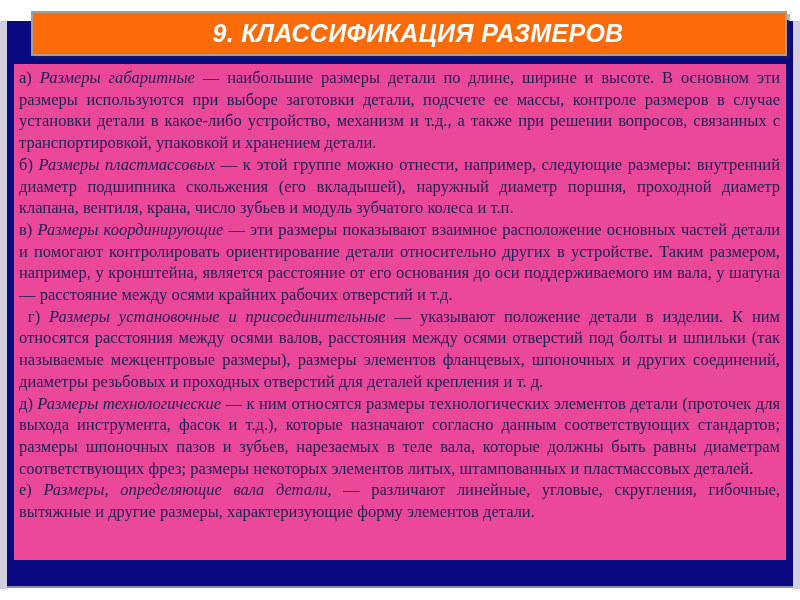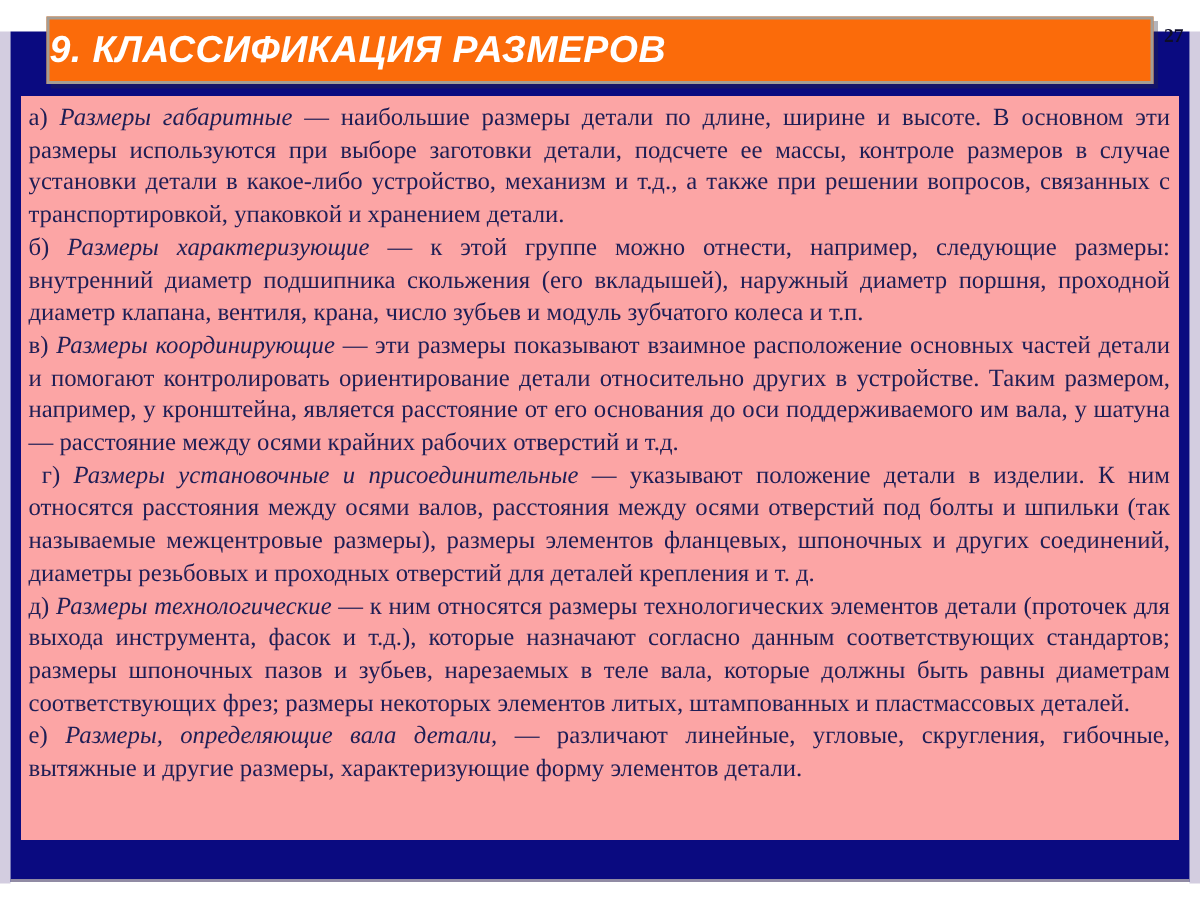--- a/index.html
+++ b/index.html
@@ -32,21 +32,23 @@
   }
   .title-banner {
     position: absolute;
     left: 31px; top: 11px;
     width: 734px; height: 41px;
     background: #fb6b0a;
     border: 2px solid #a49d94;
     box-shadow: 3px 3px 0 rgba(40,40,60,0.35);
     display: flex;
     align-items: center;
+    justify-content: center;
     z-index: 3;
+    padding-left: 18px;
   }
   .title-text {
     font-family: "Liberation Sans", sans-serif;
     font-weight: bold;
     font-style: italic;
     font-size: 25px;
     color: #ffffff;
     white-space: nowrap;
     letter-spacing: 0.3px;
   }
@@ -56,21 +58,21 @@
     z-index: 2;
     font-family: "Liberation Serif", serif;
     font-size: 13px;
     font-weight: bold;
     color: #0d0d28;
   }
   .content-area {
     position: absolute;
     left: 14px; top: 64px;
     width: 772px; height: 496px;
-    background: #fca5a5;
+    background: #ec4899;
     box-sizing: border-box;
     padding: 3px 6px 0 5px;
     z-index: 1;
   }
   .content-area p.para {
     margin: 0;
     font-size: 16.5px;
     line-height: 21.7px;
     color: #1e1e55;
     text-align: justify;
@@ -88,20 +90,20 @@
   <div class="slide-number">27</div>
 
   <div class="slide-frame"></div>
 
   <div class="title-banner">
     <span class="title-text">9. КЛАССИФИКАЦИЯ РАЗМЕРОВ</span>
   </div>
 
   <div class="content-area" id="paragraphs">
       <p class="para"><span>а)</span> <span class="term">Размеры габаритные</span><span> — наибольшие размеры детали по длине, ширине и высоте. В основном эти размеры используются при выборе заготовки детали, подсчете ее массы, контроле размеров в случае установки детали в какое-либо устройство, механизм и т.д., а также при решении вопросов, связанных с транспортировкой, упаковкой и хранением детали.</span></p>
-      <p class="para"><span>б)</span> <span class="term">Размеры характеризующие</span><span> — к этой группе можно отнести, например, следующие размеры: внутренний диаметр подшипника скольжения (его вкладышей), наружный диаметр поршня, проходной диаметр клапана, вентиля, крана, число зубьев и модуль зубчатого колеса и т.п.</span></p>
+      <p class="para"><span>б)</span> <span class="term">Размеры пластмассовых</span><span> — к этой группе можно отнести, например, следующие размеры: внутренний диаметр подшипника скольжения (его вкладышей), наружный диаметр поршня, проходной диаметр клапана, вентиля, крана, число зубьев и модуль зубчатого колеса и т.п.</span></p>
       <p class="para"><span>в)</span> <span class="term">Размеры координирующие</span><span> — эти размеры показывают взаимное расположение основных частей детали и помогают контролировать ориентирование детали относительно других в устройстве. Таким размером, например, у кронштейна, является расстояние от его основания до оси поддерживаемого им вала, у шатуна — расстояние между осями крайних рабочих отверстий и т.д.</span></p>
       <p class="para"><span>&nbsp;г)</span> <span class="term">Размеры установочные и присоединительные</span><span> — указывают положение детали в изделии. К ним относятся расстояния между осями валов, расстояния между осями отверстий под болты и шпильки (так называемые межцентровые размеры), размеры элементов фланцевых, шпоночных и других соединений, диаметры резьбовых и проходных отверстий для деталей крепления и т. д.</span></p>
       <p class="para"><span>д)</span> <span class="term">Размеры технологические</span><span> — к ним относятся размеры технологических элементов детали (проточек для выхода инструмента, фасок и т.д.), которые назначают согласно данным соответствующих стандартов; размеры шпоночных пазов и зубьев, нарезаемых в теле вала, которые должны быть равны диаметрам соответствующих фрез; размеры некоторых элементов литых, штампованных и пластмассовых деталей.</span></p>
       <p class="para"><span>е)</span> <span class="term">Размеры, определяющие вала детали,</span><span> — различают линейные, угловые, скругления, гибочные, вытяжные и другие размеры, характеризующие форму элементов детали.</span></p>
     </div>
 
 </div>
 
 </body></html>

